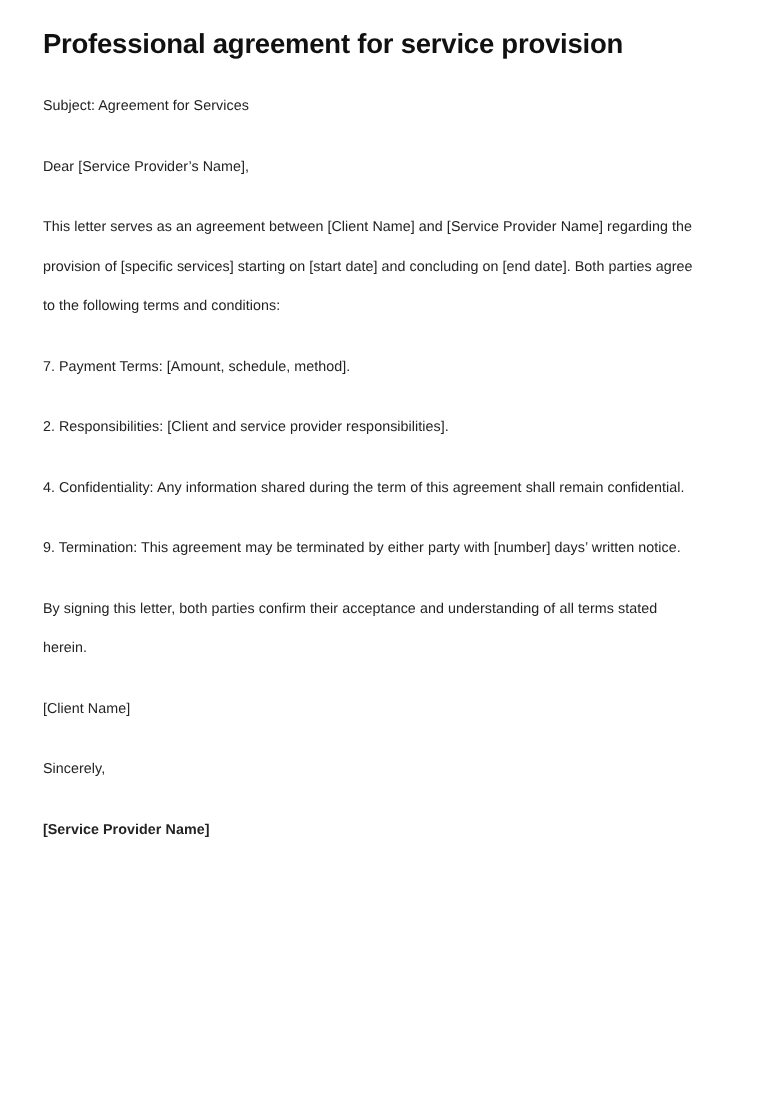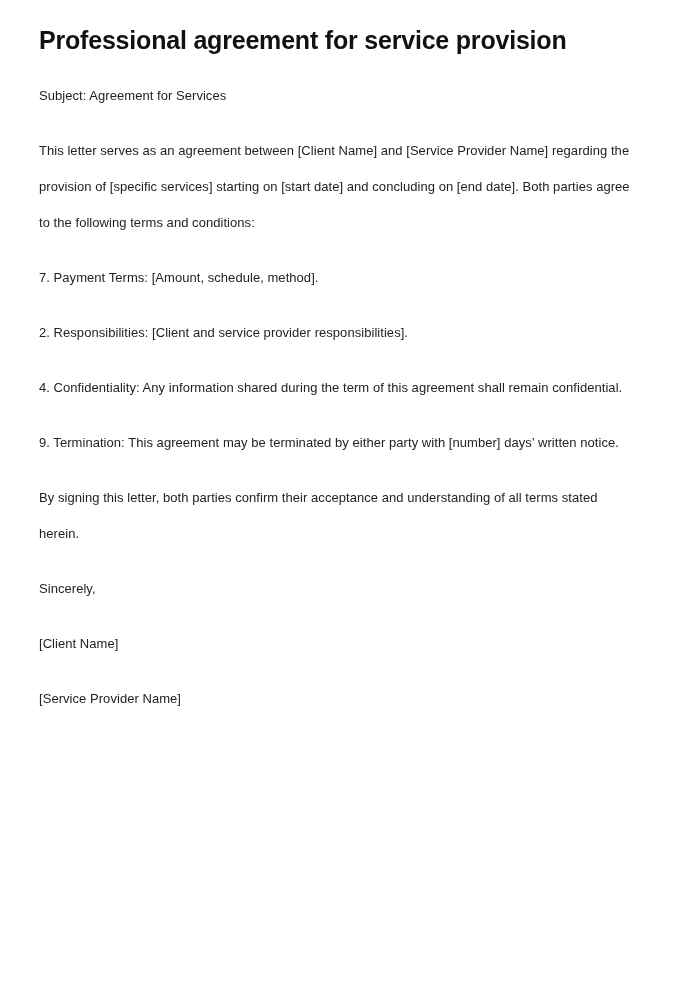--- a/index.html
+++ b/index.html
@@ -34,32 +34,34 @@
   }
   .para {
     font-size: 13px;
     line-height: 36px;
     color: #232323;
     margin: 0 0 19px 0;
     letter-spacing: 0.05px;
   }
   .para:last-child {
     margin-bottom: 4px;
+    font-weight: bold;
   }
 </style>
 </head>
 <body>
 
 <div class="document">
   <h1 class="doc-title">Professional agreement for service provision</h1>
   <div class="doc-body">
     <p class="para">Subject: Agreement for Services</p>
+    <p class="para">Dear [Service Provider’s Name],</p>
     <p class="para">This letter serves as an agreement between [Client Name] and [Service Provider Name] regarding the provision of [specific services] starting on [start date] and concluding on [end date]. Both parties agree to the following terms and conditions:</p>
     <p class="para">7. Payment Terms: [Amount, schedule, method].</p>
     <p class="para">2. Responsibilities: [Client and service provider responsibilities].</p>
     <p class="para">4. Confidentiality: Any information shared during the term of this agreement shall remain confidential.</p>
     <p class="para">9. Termination: This agreement may be terminated by either party with [number] days’ written notice.</p>
     <p class="para">By signing this letter, both parties confirm their acceptance and understanding of all terms stated herein.</p>
+    <p class="para">[Client Name]</p>
     <p class="para">Sincerely,</p>
-    <p class="para">[Client Name]</p>
     <p class="para">[Service Provider Name]</p>
   </div>
 </div>
 
 </body></html>

